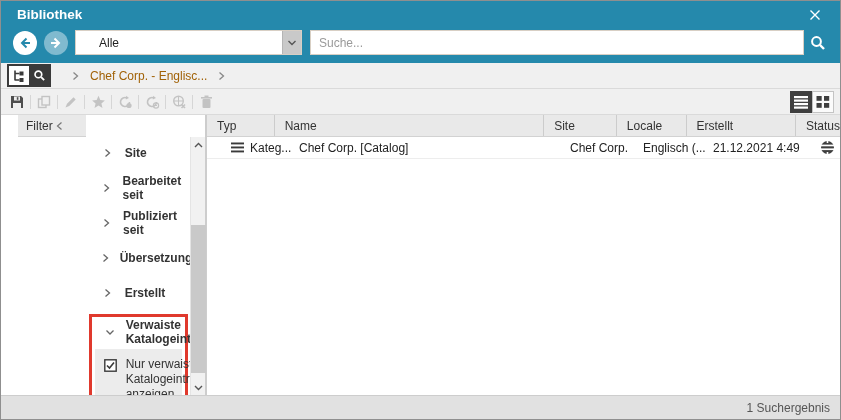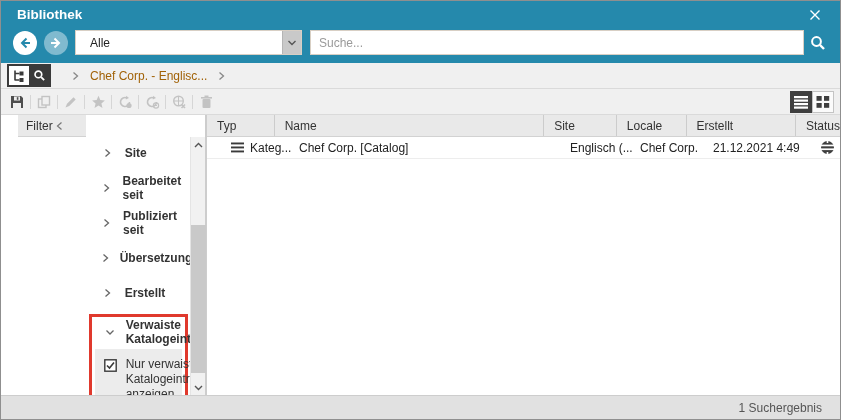--- a/index.html
+++ b/index.html
@@ -9,21 +9,21 @@
   
   .titlebar { height:27px; background:#2589ac; display:flex; align-items:center; padding:0 16px; flex:0 0 auto; }
   .titlebar .title { color:#fff; font-weight:bold; font-size:13.5px; flex:1; }
   .close-btn { width:18px; height:18px; display:flex; align-items:center; justify-content:center; cursor:pointer; }
 
   
   .controls { height:35px; background:#2589ac; display:flex; align-items:center; padding:0 8px 6px 12px; flex:0 0 auto; }
   .nav-circle { width:24px; height:24px; border-radius:50%; background:#fff; display:flex; align-items:center; justify-content:center; margin-right:7px; flex:0 0 auto; }
   .nav-circle.fwd { background:rgba(255,255,255,0.42); }
   .scope-field { width:227px; height:25px; background:#fff; border:1px solid #d8cfc4; display:flex; align-items:stretch; flex:0 0 auto; }
-  .scope-value { flex:1; font-size:12px; color:#222; display:flex; align-items:center; padding-left:14px; }
+  .scope-value { flex:1; font-size:12px; color:#222; display:flex; align-items:center; padding-left:23px; }
   .scope-arrow { width:19px; background:#c9c9c9; display:flex; align-items:center; justify-content:center; border-left:1px solid #b5b5b5; }
   .search-field { flex:1; height:25px; margin-left:8px; background:#fff; border:1px solid #d8cfc4; display:flex; align-items:center; }
   .search-field input { border:none; outline:none; width:100%; height:100%; font-size:12px; padding:0 8px; font-family:"Liberation Sans", sans-serif; color:#222; }
   .search-field input::placeholder { color:#9a9a9a; }
   .search-glyph { width:28px; display:flex; align-items:center; justify-content:center; flex:0 0 auto; }
 
   
   .breadcrumb { height:26px; background:#f0f0f0; border-bottom:1px solid #dadada; display:flex; align-items:center; padding:0 6px; flex:0 0 auto; }
   .mode-group { display:flex; border:2px solid #3a3a3a; margin-right:10px; }
   .mode-btn { width:20px; height:19px; display:flex; align-items:center; justify-content:center; background:#fff; }
@@ -67,21 +67,21 @@
   .th { font-size:12px; color:#333; display:flex; align-items:center; padding-left:10px; border-right:1px solid #cccccc; }
   .th:last-child { border-right:none; }
   .c-typ { width:68px; } .c-name { width:271px; } .c-site { width:73px; } .c-locale { width:70px; } .c-erstellt { width:110px; } .c-status { flex:1; }
   .trow { height:22px; display:flex; border-bottom:1px solid #ededed; cursor:pointer; }
   .td { font-size:12px; color:#222; display:flex; align-items:center; padding-left:8px; white-space:nowrap; overflow:hidden; }
   .td.c-typ { text-overflow:clip;margin-left:16px; }
   .td .type-glyph { margin-right:6px; flex:0 0 auto; }
   .td.c-status { justify-content:center; padding-left:0; }
 
   
-  .statusbar { height:24px; background:#e1e1e1; border-top:1px solid #cdcdcd; display:flex; align-items:center; justify-content:flex-end; padding-right:18px; flex:0 0 auto; }
+  .statusbar { height:24px; background:#e1e1e1; border-top:1px solid #cdcdcd; display:flex; align-items:center; justify-content:flex-end; padding-right:10px; flex:0 0 auto; }
   .statusbar .st-text { font-size:12px; color:#555; }
 </style>
 </head>
 <body>
 
 <div class="window">
 
   <div class="titlebar">
     <span class="title">Bibliothek</span>
     <span class="close-btn">
@@ -333,22 +333,22 @@
       <div class="trow">
         <span class="td c-typ">
           <svg class="type-glyph" width="13" height="11" viewBox="0 0 13 11">
               <rect x="0" y="0.5" width="13" height="1.9" fill="#3a3a3a"></rect>
               <rect x="0" y="4.5" width="13" height="1.9" fill="#3a3a3a"></rect>
               <rect x="0" y="8.5" width="13" height="1.9" fill="#3a3a3a"></rect>
             </svg>
           <span>Kateg...</span>
         </span>
         <span class="td c-name">Chef Corp. [Catalog]</span>
+        <span class="td c-site">Chef Corp.</span>
         <span class="td c-locale">Englisch (...</span>
-        <span class="td c-site">Chef Corp.</span>
         <span class="td c-erstellt">21.12.2021 4:49</span>
         <span class="td c-status">
           <svg width="15" height="15" viewBox="0 0 15 15">
               <circle cx="7.5" cy="7.5" r="6.5" fill="#3f3f3f"></circle>
               <rect x="0" y="4.6" width="15" height="1.7" fill="#fff"></rect>
               <rect x="0" y="8.4" width="15" height="1.7" fill="#fff"></rect>
               <rect x="6.7" y="0" width="1.6" height="3" fill="#fff"></rect>
               <rect x="6.7" y="12" width="1.6" height="3" fill="#fff"></rect>
             </svg>
         </span>

